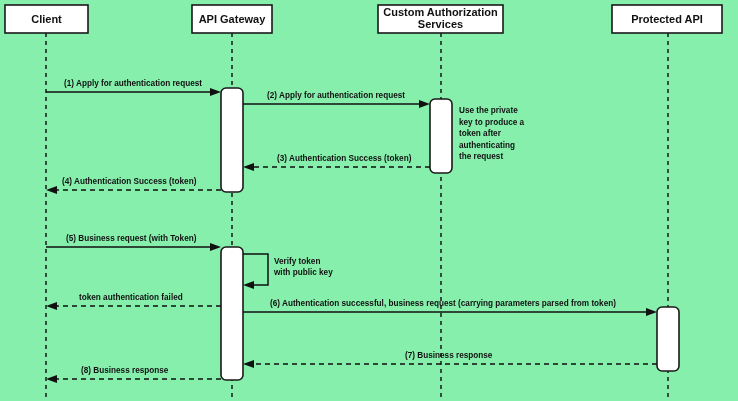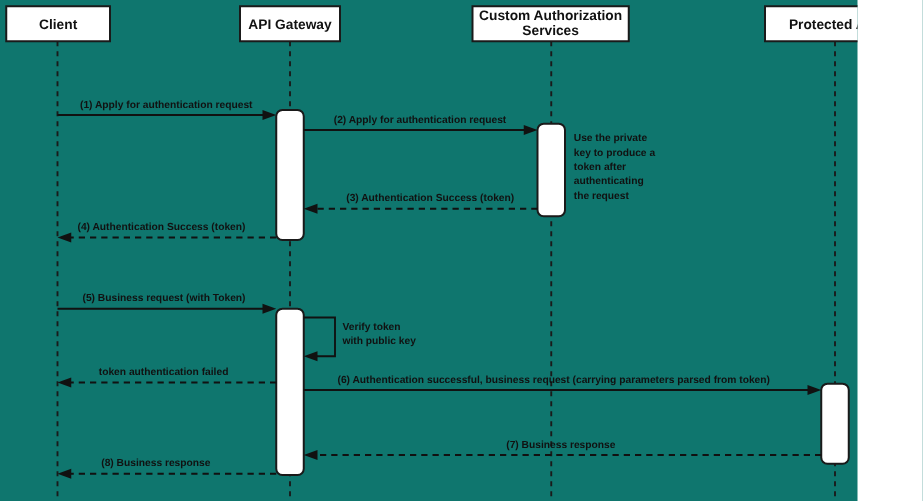--- a/index.html
+++ b/index.html
@@ -2,23 +2,23 @@
 <html><head>
 <meta charset="utf-8">
 <style>
   html, body {
     margin: 0;
     padding: 0;
     background: #ffffff;
   }
   #diagram-root {
     position: relative;
-    width: 686px;
+    width: 738px;
     height: 401px;
-    background: #0f766e;
+    background: #86efac;
     font-family: "Liberation Sans", sans-serif;
     overflow: hidden;
   }
   svg#seq-svg {
     position: absolute;
     left: 0;
     top: 0;
     width: 738px;
     height: 401px;
     display: block;

